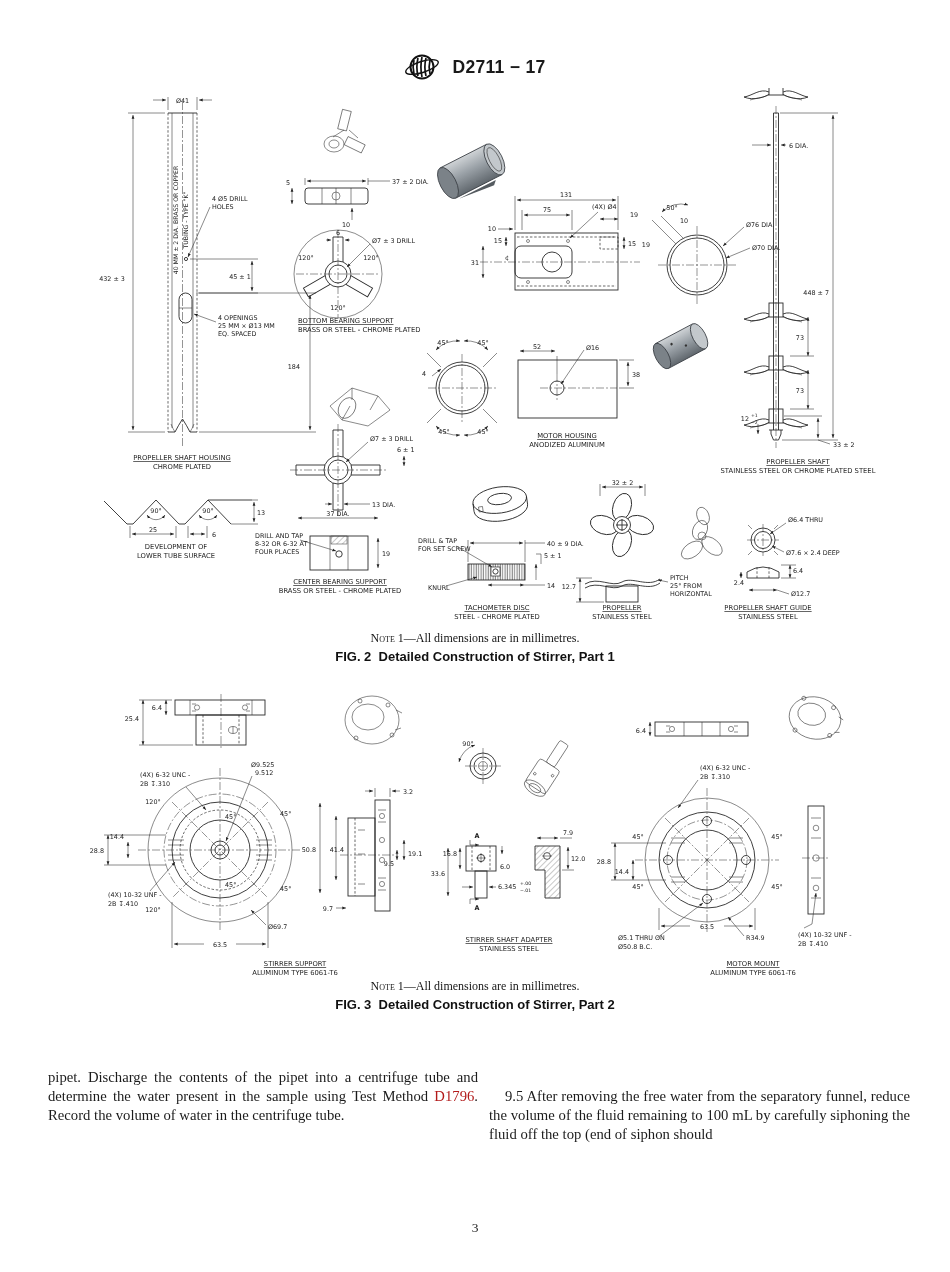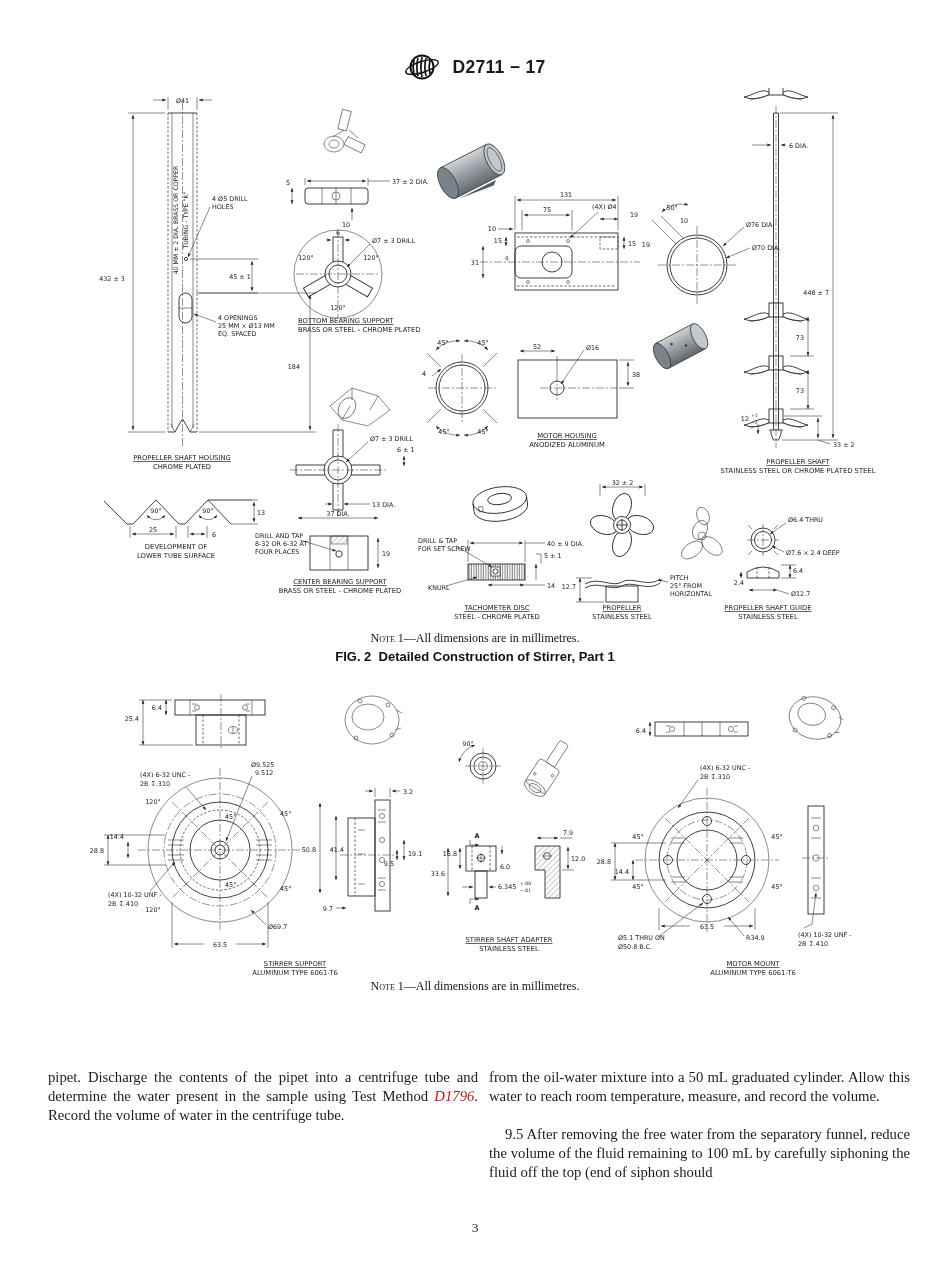--- a/index.html
+++ b/index.html
@@ -25,21 +25,21 @@
   .cap{position:absolute;left:0;width:100%;text-align:center;}
   .noteline{font-size:12px;color:#151515;}
   .noteline .sc{font-variant:small-caps;}
   .figtitle{font-family:"Liberation Sans",sans-serif;font-weight:bold;font-size:13px;color:#111;margin-top:3px;white-space:pre-wrap;}
   
   .cols{position:absolute;top:1068px;left:48px;width:862px;display:flex;gap:11px;}
   .col{width:430px;font-size:14.7px;line-height:19.1px;text-align:justify;color:#1b1b1b;}
   .col.c2{width:421px;}
   .col p{margin:0;}
   .col p.ind{text-indent:16px;margin-top:19px;}
-  a.ref{color:#b21a1a;text-decoration:none;font-style:italic;}
+  a.ref{color:#b21a1a;text-decoration:none;}
   .pgnum{position:absolute;top:1220px;left:0;width:100%;text-align:center;font-size:13.5px;color:#222;}
 </style>
 </head>
 <body>
 
 <div class="page">
 
   <div class="hdr">
     <svg width="36" height="30" viewBox="0 0 36 30">
       <circle cx="18" cy="15" r="11.5" fill="#fff" stroke="#111" stroke-width="2"></circle>
@@ -722,27 +722,27 @@
       <path class="lt" d="M804,240 L812,236 L816,205" marker-end="url(#mB)"></path>
       <text x="798" y="249">(4X) 10-32 UNF -</text>
       <text x="798" y="258">2B ↧.410</text>
       <text class="nm u" x="753" y="278" text-anchor="middle">MOTOR MOUNT</text>
       <text class="nm" x="753" y="287" text-anchor="middle">ALUMINUM TYPE 6061-T6</text>
     </g>
   </svg>
 
   <div class="cap" style="top:979px">
     <div class="noteline"><span class="sc">Note 1</span><span>—All dimensions are in millimetres.</span></div>
+    <div class="figtitle">FIG. 3  Detailed Construction of Stirrer, Part 2</div>
   </div>
 
   <div class="cols">
     <div class="col">
       <p><span>pipet. Discharge the contents of the pipet into a centrifuge tube and determine the water present in the sample using Test Method </span><a class="ref" href="#">D1796</a><span>. Record the volume of water in the centrifuge tube.</span></p>
     </div>
     <div class="col c2">
-      <p><span>from the oil-water mixture into a 50 mL graduated cylinder. Allow this water to reach room temperature, measure, and record the volume.</span></p>
       <p class="ind"><span>9.5 After removing the free water from the separatory funnel, reduce the volume of the fluid remaining to 100 mL by carefully siphoning the fluid off the top (end of siphon should</span></p>
     </div>
   </div>
 
   <div class="pgnum">3</div>
 
 </div>
 
 </body></html>

